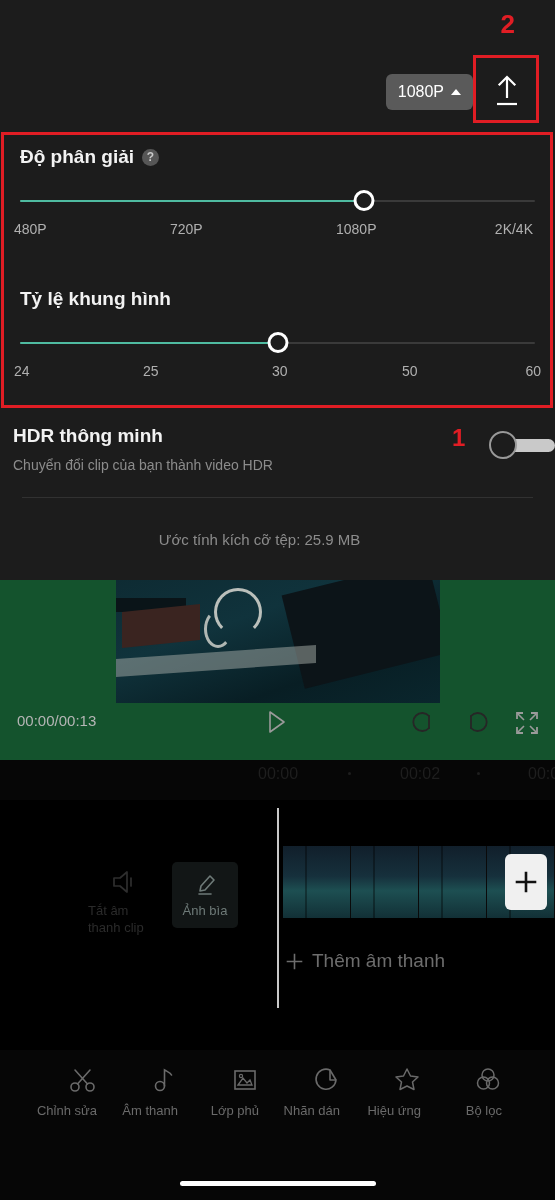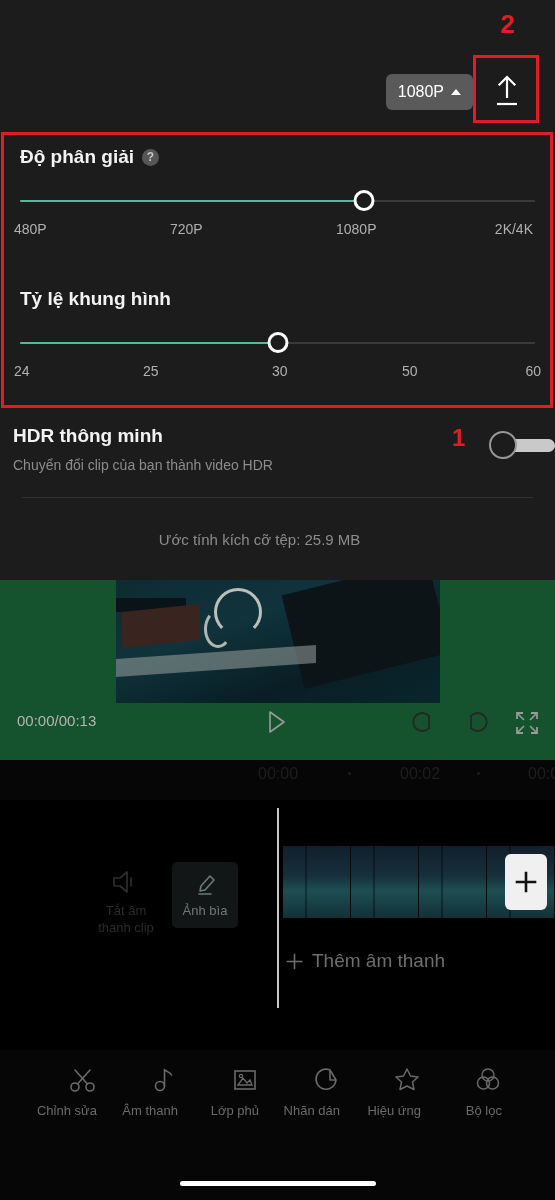--- a/index.html
+++ b/index.html
@@ -224,21 +224,21 @@
   }
 
   
   #timeline {
     position: absolute; left: 0; top: 800px;
     width: 555px; height: 250px;
     background: #000;
   }
   #mute-clip-button {
     position: absolute; left: 88px; top: 68px;
-    width: 76px; text-align: center;
+    width: 76px; 
   }
   #mute-clip-label {
     color: #2b2b2b; font-size: 13px; line-height: 17px; margin-top: 6px;
   }
   #cover-button {
     position: absolute; left: 172px; top: 62px;
     width: 66px; height: 66px;
     background: rgba(52,62,62,0.35); border-radius: 5px;
     display: flex; flex-direction: column; align-items: center; justify-content: center;
   }

